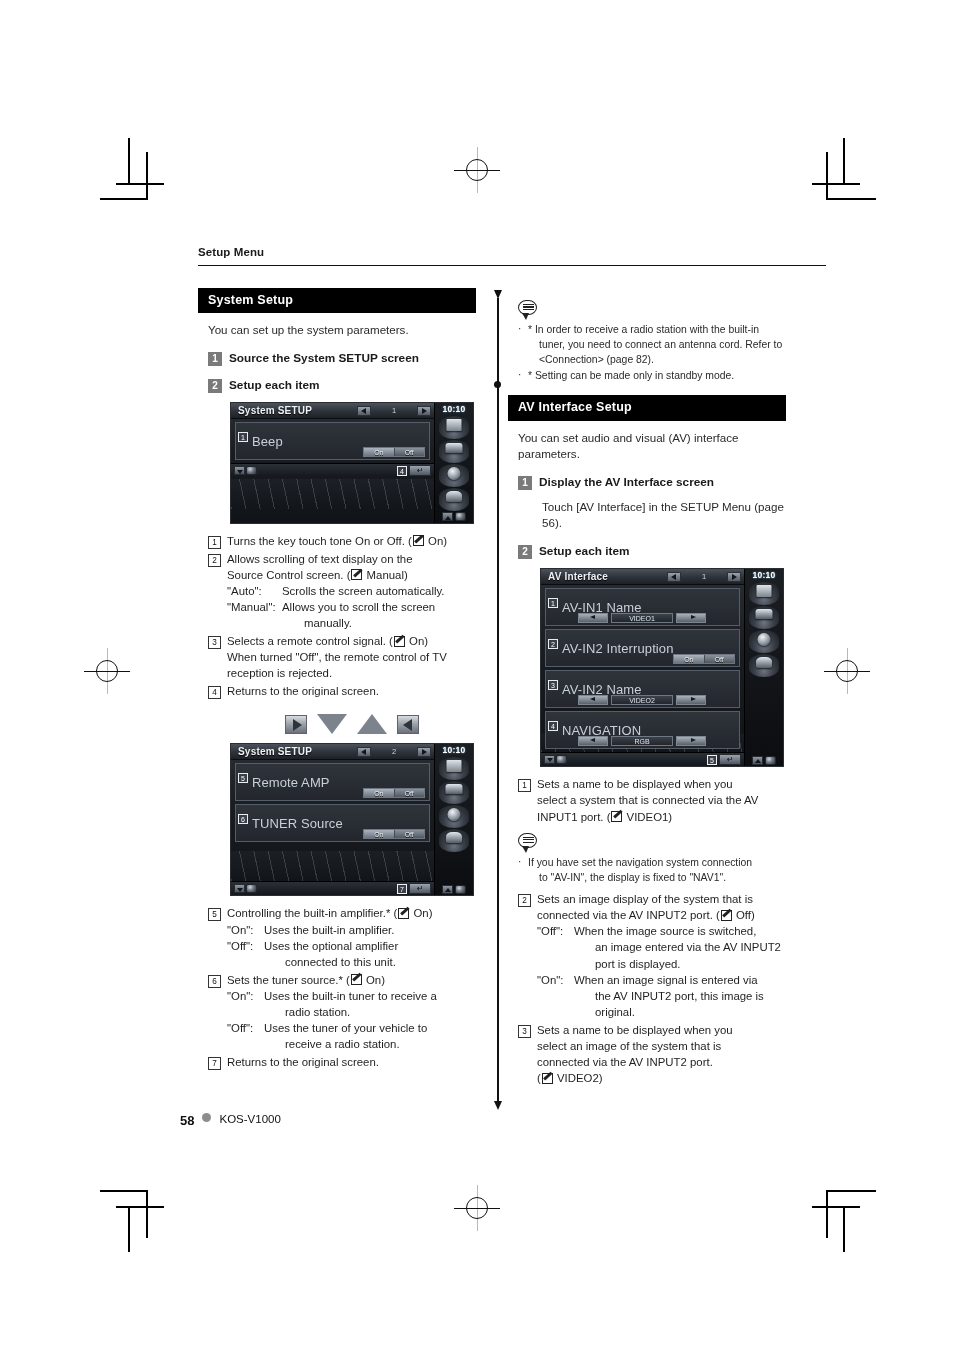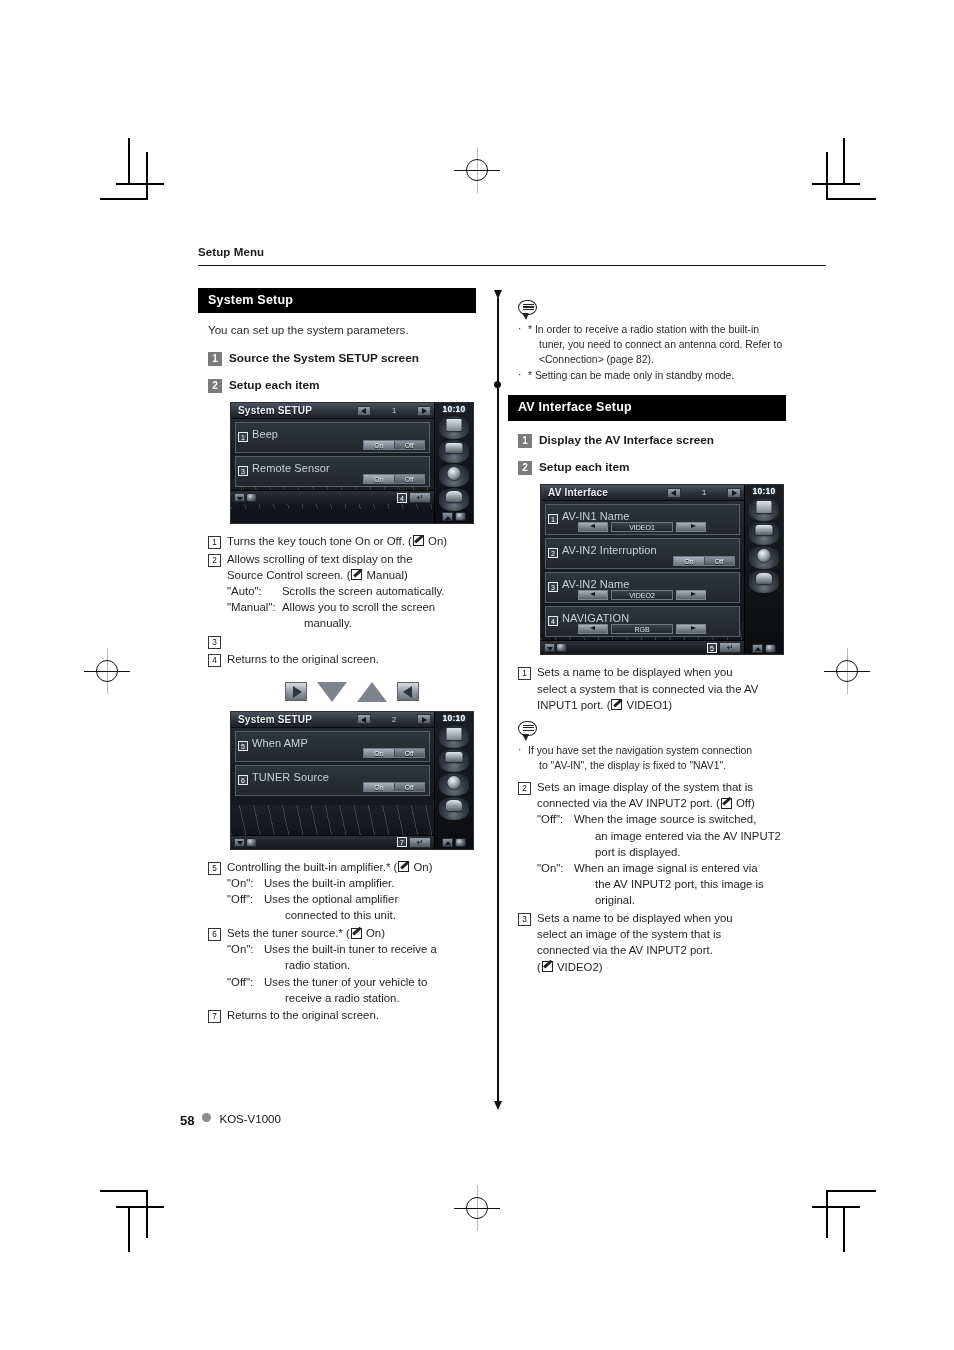--- a/index.html
+++ b/index.html
@@ -249,22 +249,22 @@
   .dev-rows { padding: 3px 4px 0 4px; position: relative; z-index: 2; }
   .dev-row {
     border: 1px solid #555d68;
     background: linear-gradient(180deg,#2f343b 0%,#23272d 100%);
     margin-bottom: 3px;
     padding: 1px 3px 2px 3px;
     position: relative;
     min-height: 22px;
   }
   .dev-row-label {
-    color: #c9d0d8; font-size: 11px; letter-spacing: .1px;
-    padding-left: 13px; line-height: 9px; padding-top: 6px;
+    color: #c9d0d8; font-size: 13px; letter-spacing: .1px;
+    padding-left: 13px; line-height: 9px; padding-top: 13px;
   }
   .dev-row-ctrls { display: flex; align-items: center; justify-content: flex-end; gap: 3px; height: 11px; padding-right: 1px; }
   .dev-row-ctrls.center { justify-content: center; }
 
   .marker {
     position: absolute; left: -7px; top: 9px;
     width: 10px; height: 10px;
     border: 1px solid #e9edf2;
     background: #3b4048;
     color: #fff;
@@ -519,30 +519,20 @@
             <div class="dev-row">
               <div class="marker inside">1</div>
               <div class="dev-row-label">Beep</div>
               <div class="dev-row-ctrls">
                 <div class="onoff">
                   <span class="sel">On</span>
                   <span>Off</span>
                 </div>
               </div>
             </div>
-            <div class="dev-row">
-              <div class="marker inside">3</div>
-              <div class="dev-row-label">Remote Sensor</div>
-              <div class="dev-row-ctrls">
-                <div class="onoff">
-                  <span class="sel">On</span>
-                  <span>Off</span>
-                </div>
-              </div>
-            </div>
           </div>
           <div class="dev-floor"></div>
           <div class="dev-bottombar">
             <div class="bb-left">
               <div class="tri-btn down"></div>
               <div class="knob-btn"></div>
             </div>
             <div class="bb-spacer"></div>
             <div class="bb-marker">4</div>
             <div class="return-btn">↵</div>
@@ -589,20 +579,25 @@
               <span class="v">Allows you to scroll the screen</span>
             </div>
           <div class="subline">
               <span class="k" style="width:77px"></span>
               <span class="v">manually.</span>
             </div>
         </div>
       </div>
       <div class="defrow">
         <div class="defnum">3</div>
+        <div class="deftext">
+          Selects a remote control signal. (<span class="pencil"></span> On)<br>
+          When turned "Off", the remote control of TV<br>
+          reception is rejected.
+        </div>
       </div>
       <div class="defrow">
         <div class="defnum">4</div>
         <div class="deftext">Returns to the original screen.</div>
       </div>
     </div>
 
     <div class="arrow-row">
       <div class="ar-sq right"></div>
       <div class="ar-tri down"></div>
@@ -616,21 +611,21 @@
           <div class="dev-titlebar">
             <div class="dev-title">System SETUP</div>
             <div class="dev-tbar-spacer"></div>
             <div class="nav-btn left"></div>
             <div class="dev-pagenum">2</div>
             <div class="nav-btn right"></div>
           </div>
           <div class="dev-rows">
             <div class="dev-row">
               <div class="marker inside">5</div>
-              <div class="dev-row-label">When AMP</div>
+              <div class="dev-row-label">Remote AMP</div>
               <div class="dev-row-ctrls">
                 <div class="onoff">
                   <span class="sel">On</span>
                   <span>Off</span>
                 </div>
               </div>
             </div>
             <div class="dev-row">
               <div class="marker inside">6</div>
               <div class="dev-row-label">TUNER Source</div>
@@ -747,25 +742,27 @@
         <div class="note-item">
           <div class="note-dot">·</div>
           <div class="note-body">
             <span>* Setting can be made only in standby mode.</span>
           </div>
         </div>
       </div>
     </div>
 
     <div class="section-bar" style="margin-top:12px;">AV Interface Setup</div>
+    <div class="para">You can set audio and visual (AV) interface parameters.</div>
 
     <div class="step">
       <div class="step-num">1</div>
       <div class="step-label">Display the AV Interface screen</div>
     </div>
+    <div class="para indent">Touch [AV Interface] in the SETUP Menu (page 56).</div>
 
     <div class="step">
       <div class="step-num">2</div>
       <div class="step-label">Setup each item</div>
     </div>
 
     <div class="device">
       <div class="dev-body">
         <div class="dev-main">
           <div class="dev-titlebar">

